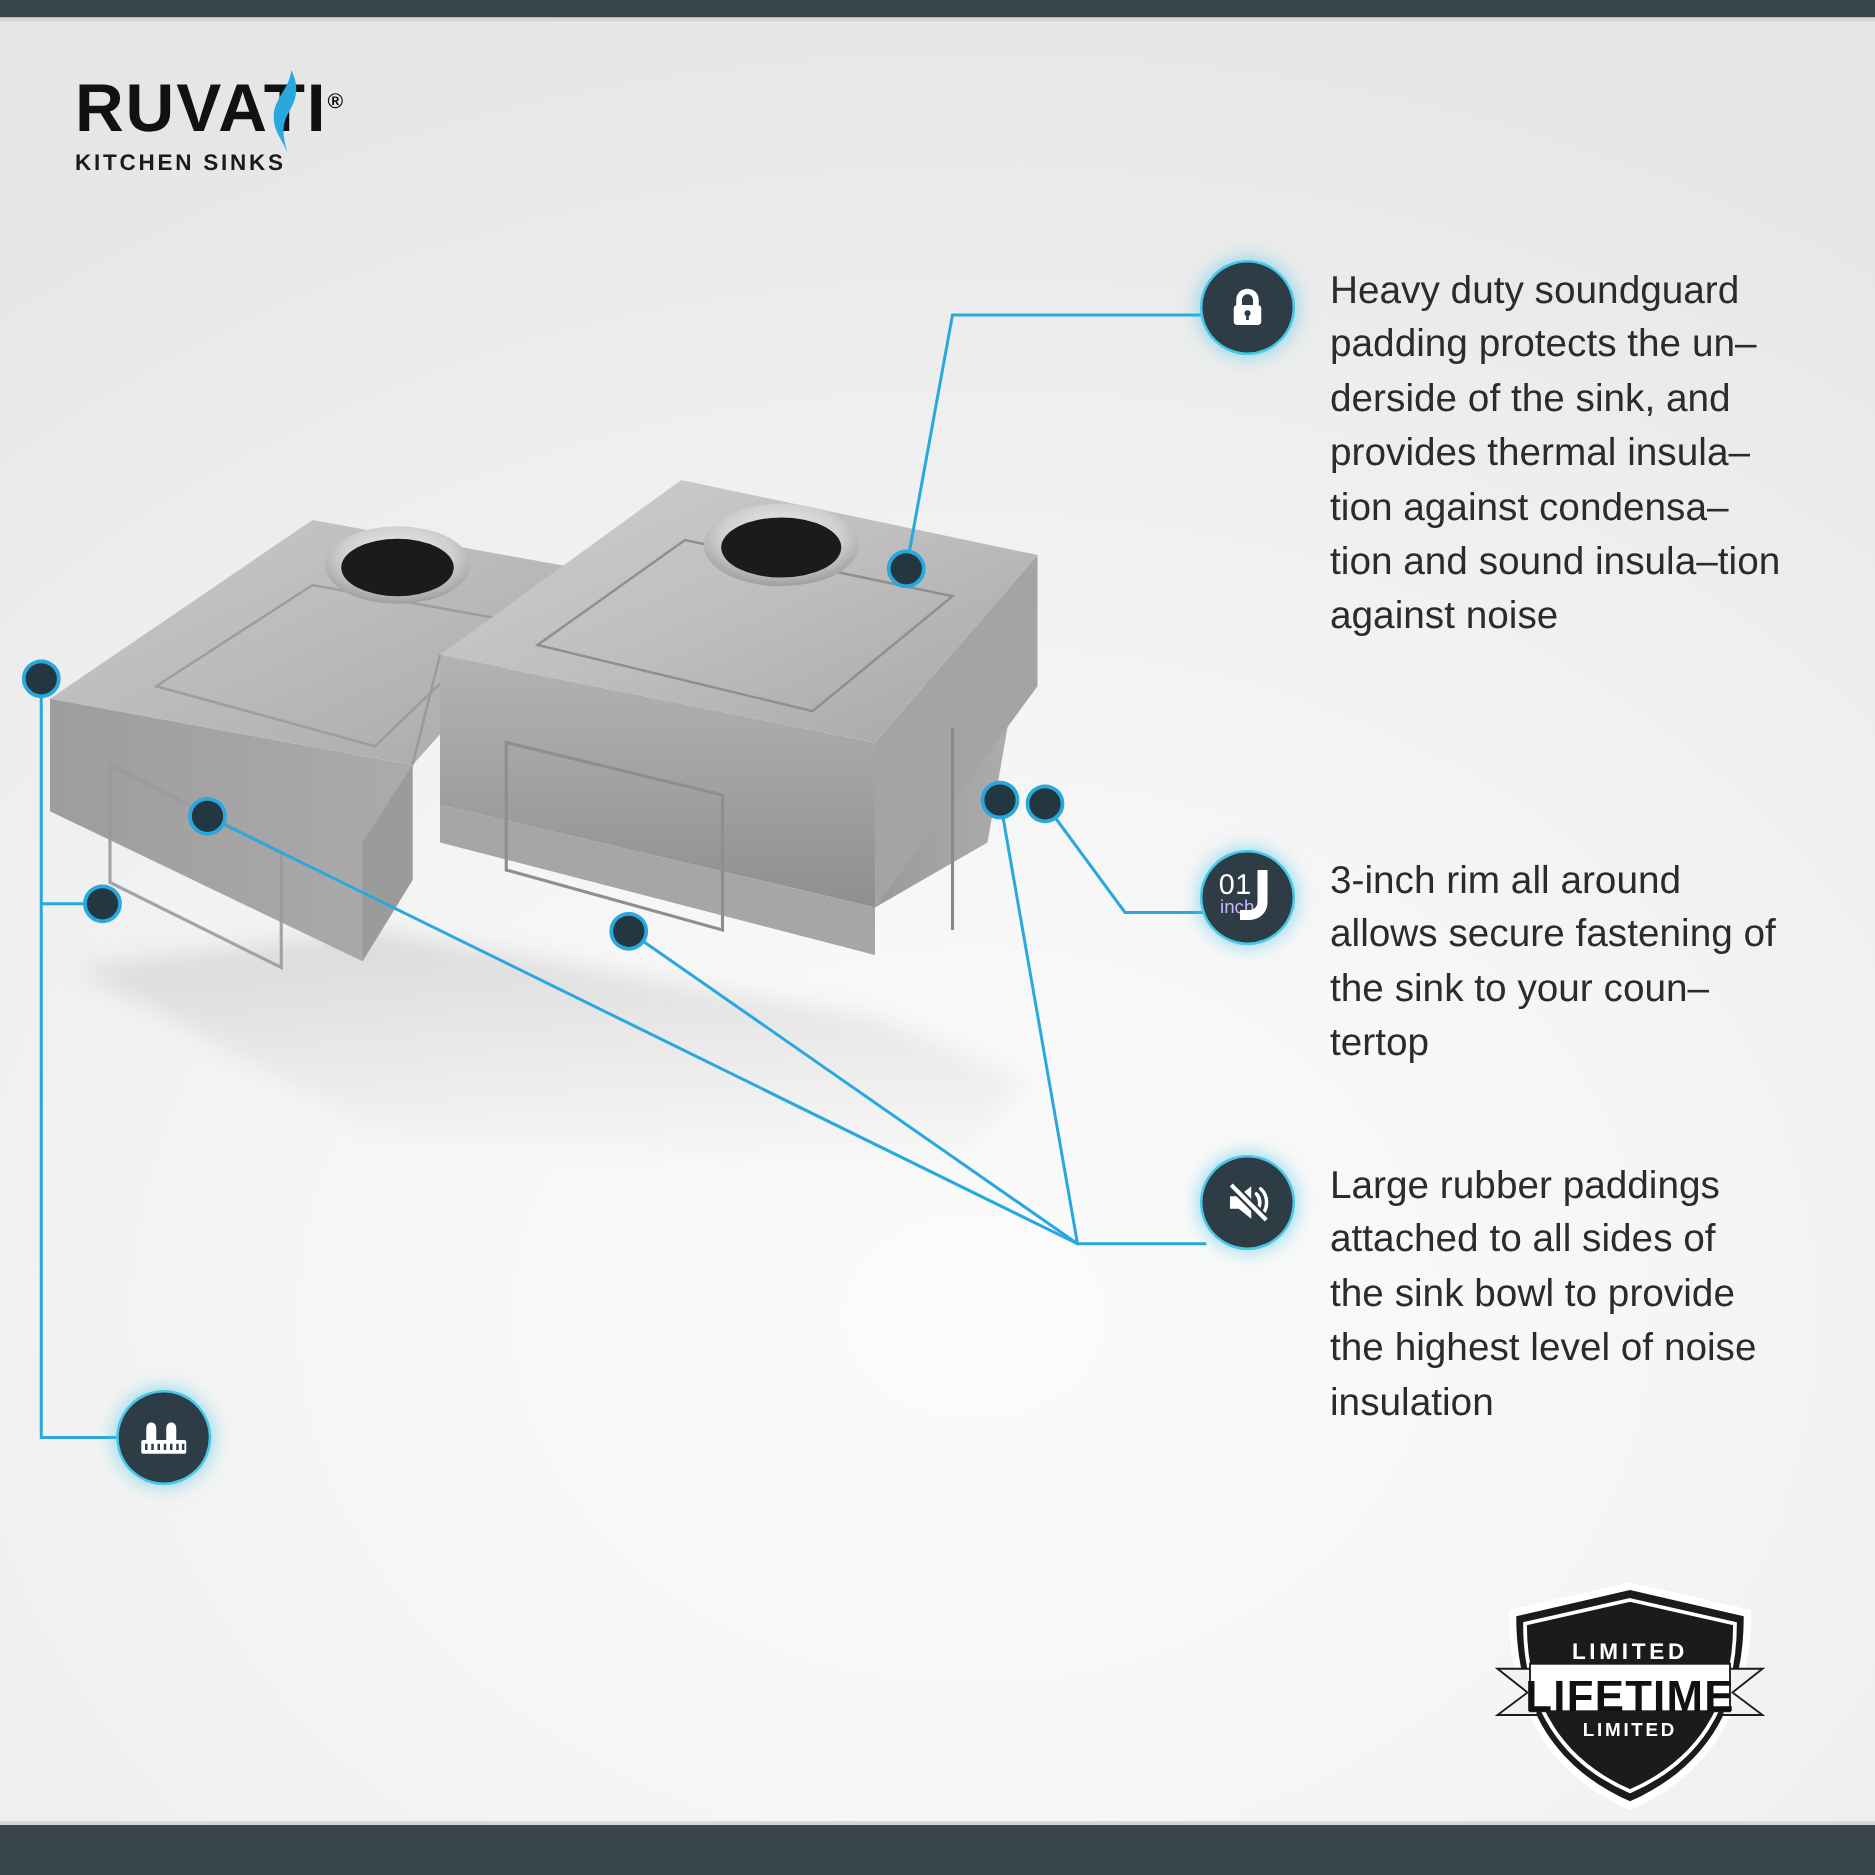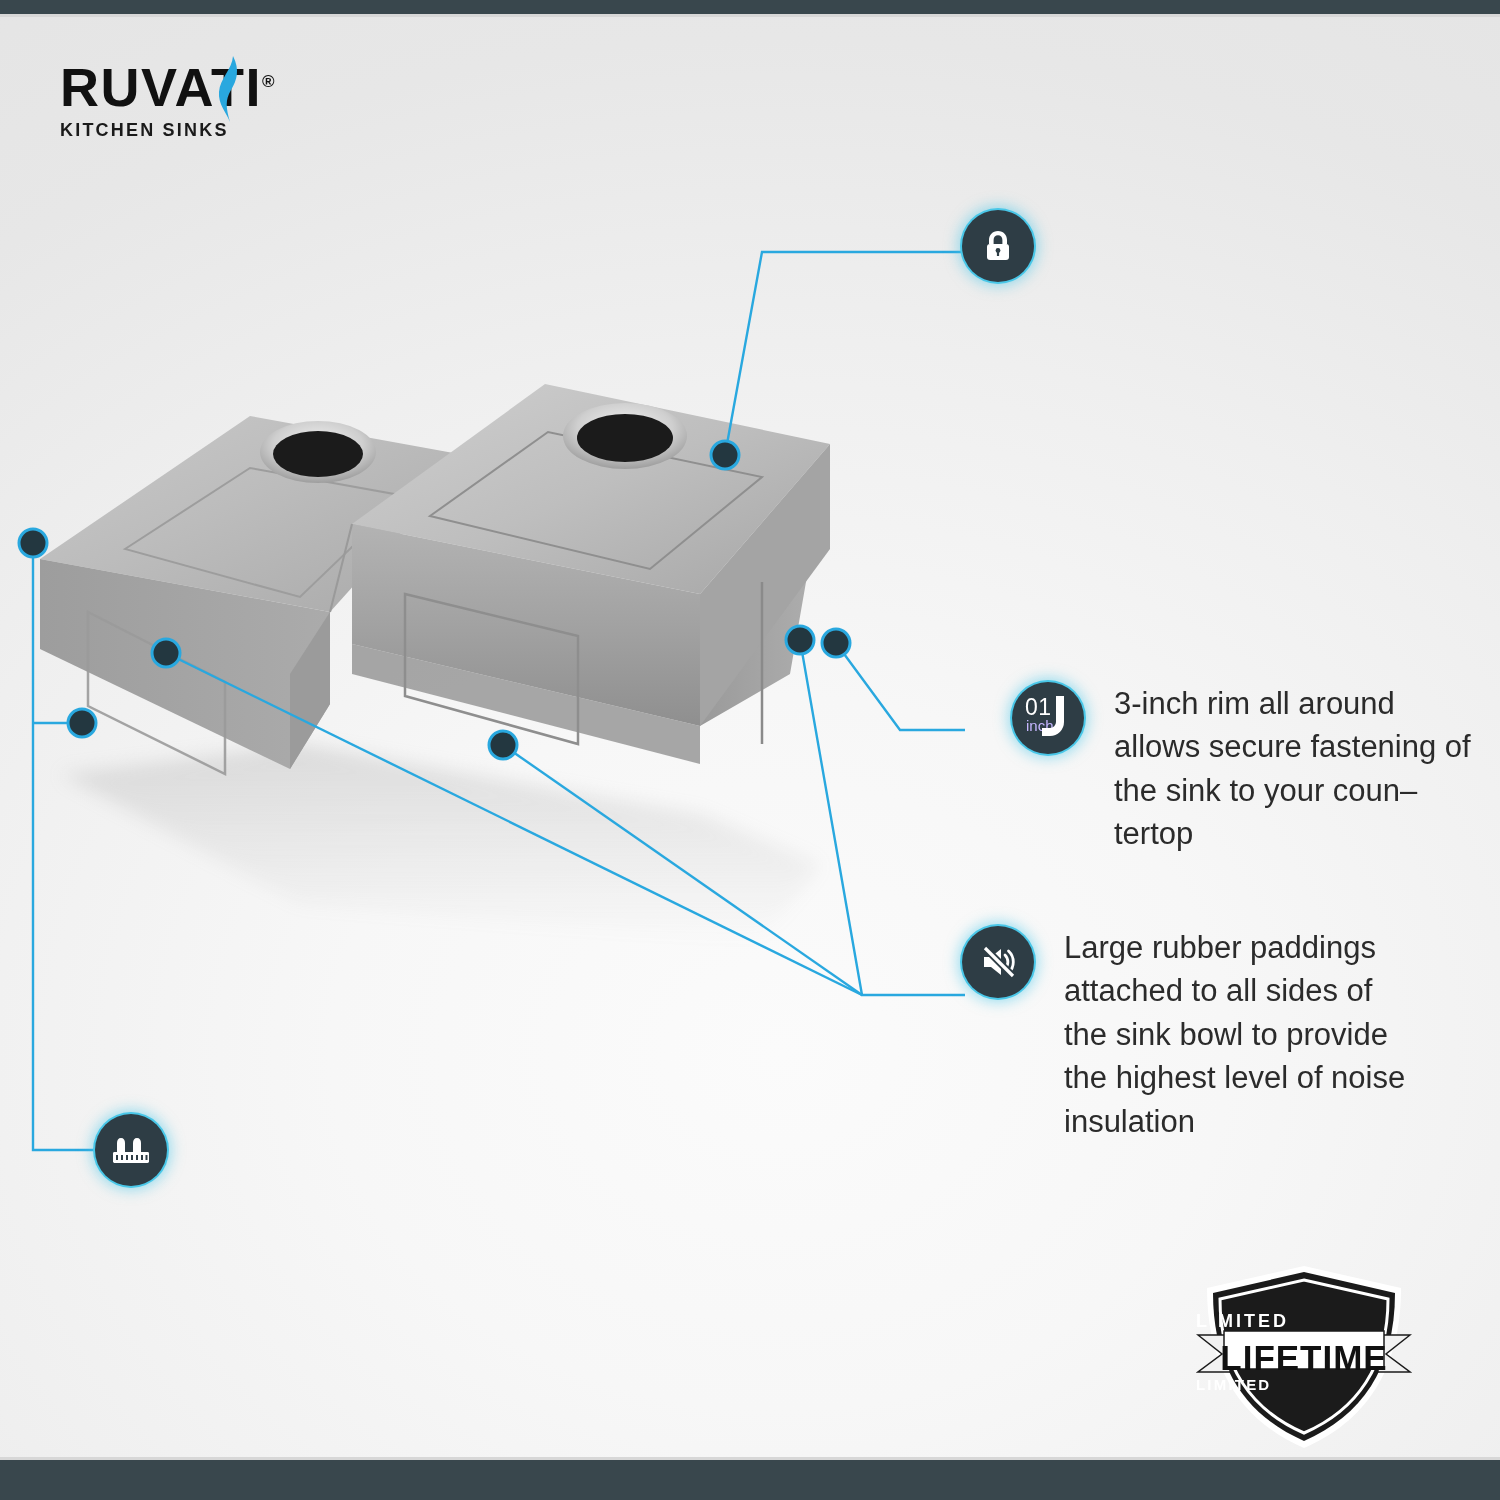--- a/index.html
+++ b/index.html
@@ -57,41 +57,41 @@
   }
   .ctext{
     margin-left:30px;
     font-family:"Liberation Sans", sans-serif;
     font-size:31px;line-height:1.40;
     color:#2b2b2b;font-weight:400;
     white-space:pre-line;
   }
 
   #callout-soundguard{left:962px;top:196px;width:470px;}
-  #callout-rim{left:1012px;top:668px;width:460px;}
+  #callout-rim{left:962px;top:668px;width:460px;}
   #callout-rubber{left:962px;top:912px;width:460px;}
   #callout-depth{left:95px;top:1100px;width:640px;}
 
   
   .g-white{fill:#ffffff;}
   .inch-num{
     position:absolute;left:13px;top:14px;
     color:#fff;font-family:"Liberation Sans", sans-serif;
     font-size:23px;font-weight:400;line-height:1;letter-spacing:.5px;
   }
   .inch-word{
     position:absolute;left:14px;top:36px;
     color:#c4b5fd;font-family:"Liberation Sans", sans-serif;
     font-size:15px;font-weight:400;line-height:1;
   }
 
   
   #warranty{position:absolute;left:1196px;top:1248px;width:216px;height:190px;}
   .w-lim,.w-war{
-    position:absolute;width:100%;color:#fff;
+    position:absolute;width:100%;text-align:center;color:#fff;
     font-family:"Liberation Sans", sans-serif;font-weight:bold;
   }
   .w-lim{top:49px;font-size:18px;letter-spacing:3px;}
   .w-war{top:114px;font-size:15px;letter-spacing:2.2px;}
   .w-life{
     position:absolute;top:76px;width:100%;text-align:center;color:#111;
     font-family:"Liberation Sans", sans-serif;font-weight:bold;
     font-size:35px;letter-spacing:1px;
   }
 </style>
@@ -214,20 +214,21 @@
 
     <div class="callout" id="callout-soundguard">
       <div class="cicon">
         <svg viewBox="0 0 40 40" width="40" height="40">
           <path class="g-white" d="M20 5 C14.5 5 11 9 11 14 v4 h4.6 v-4 c0-2.7 1.8-4.7 4.4-4.7 s4.4 2 4.4 4.7 v4 H29 v-4 c0-5-3.5-9-9-9 Z"></path>
           <rect class="g-white" x="9" y="18" width="22" height="16" rx="3"></rect>
           <circle cx="20" cy="24.5" r="2.4" fill="#2e3d45"></circle>
           <rect x="18.9" y="25" width="2.2" height="5" fill="#2e3d45"></rect>
         </svg>
       </div>
+      <div class="ctext">Heavy duty soundguard padding protects the un–derside of the sink, and provides thermal insula–tion against condensa–tion and sound insula–tion against noise</div>
     </div>
 
     <div class="callout" id="callout-rim">
       <div class="cicon">
         <span class="inch-num">01</span>
         <span class="inch-word">inch</span>
         <svg viewBox="0 0 72 72" width="72" height="72" style="position:absolute;left:0;top:0;">
           <path d="M48 14 v26 a10 10 0 0 1 -10 10 h-8" fill="none" stroke="#ffffff" stroke-width="8" stroke-linecap="butt"></path>
         </svg>
       </div>

